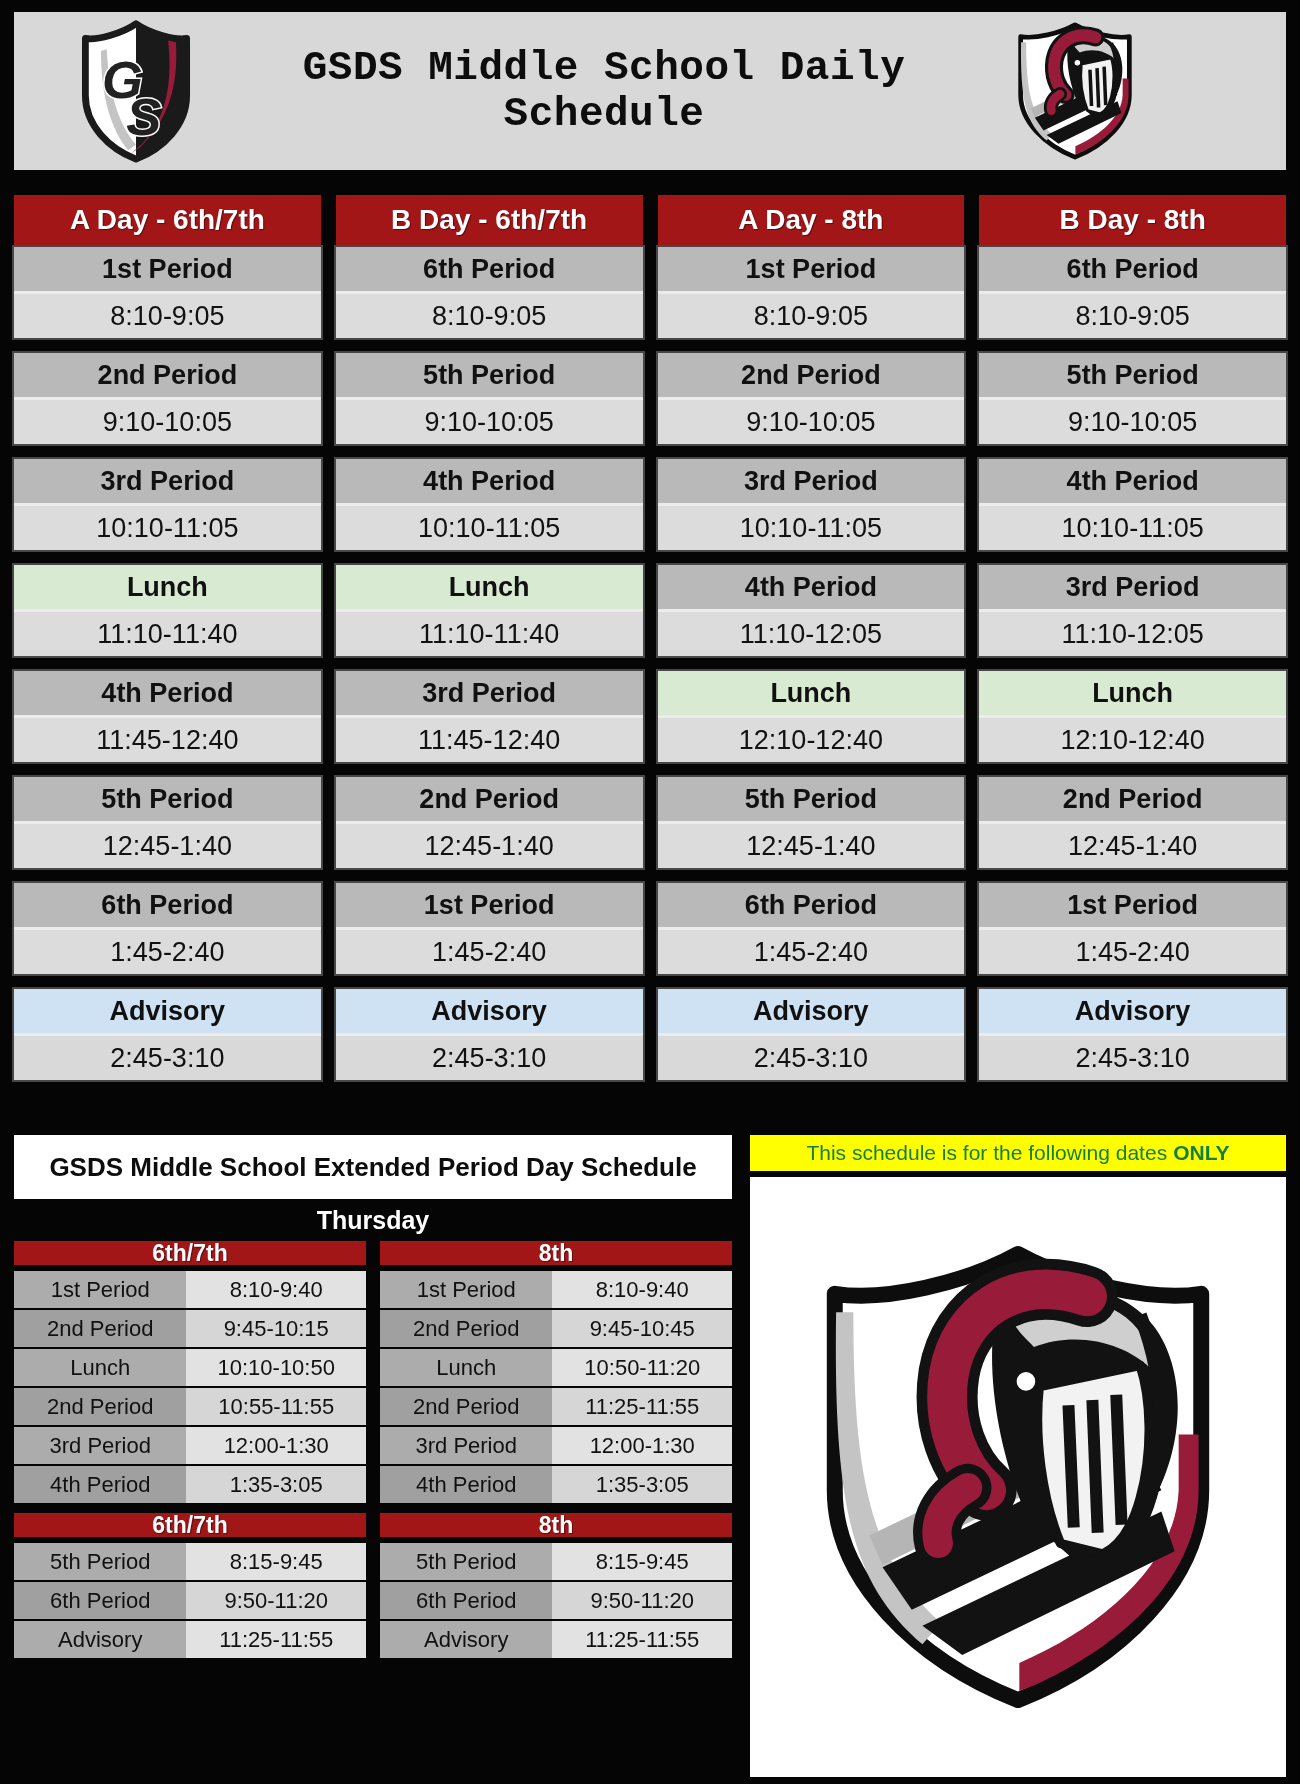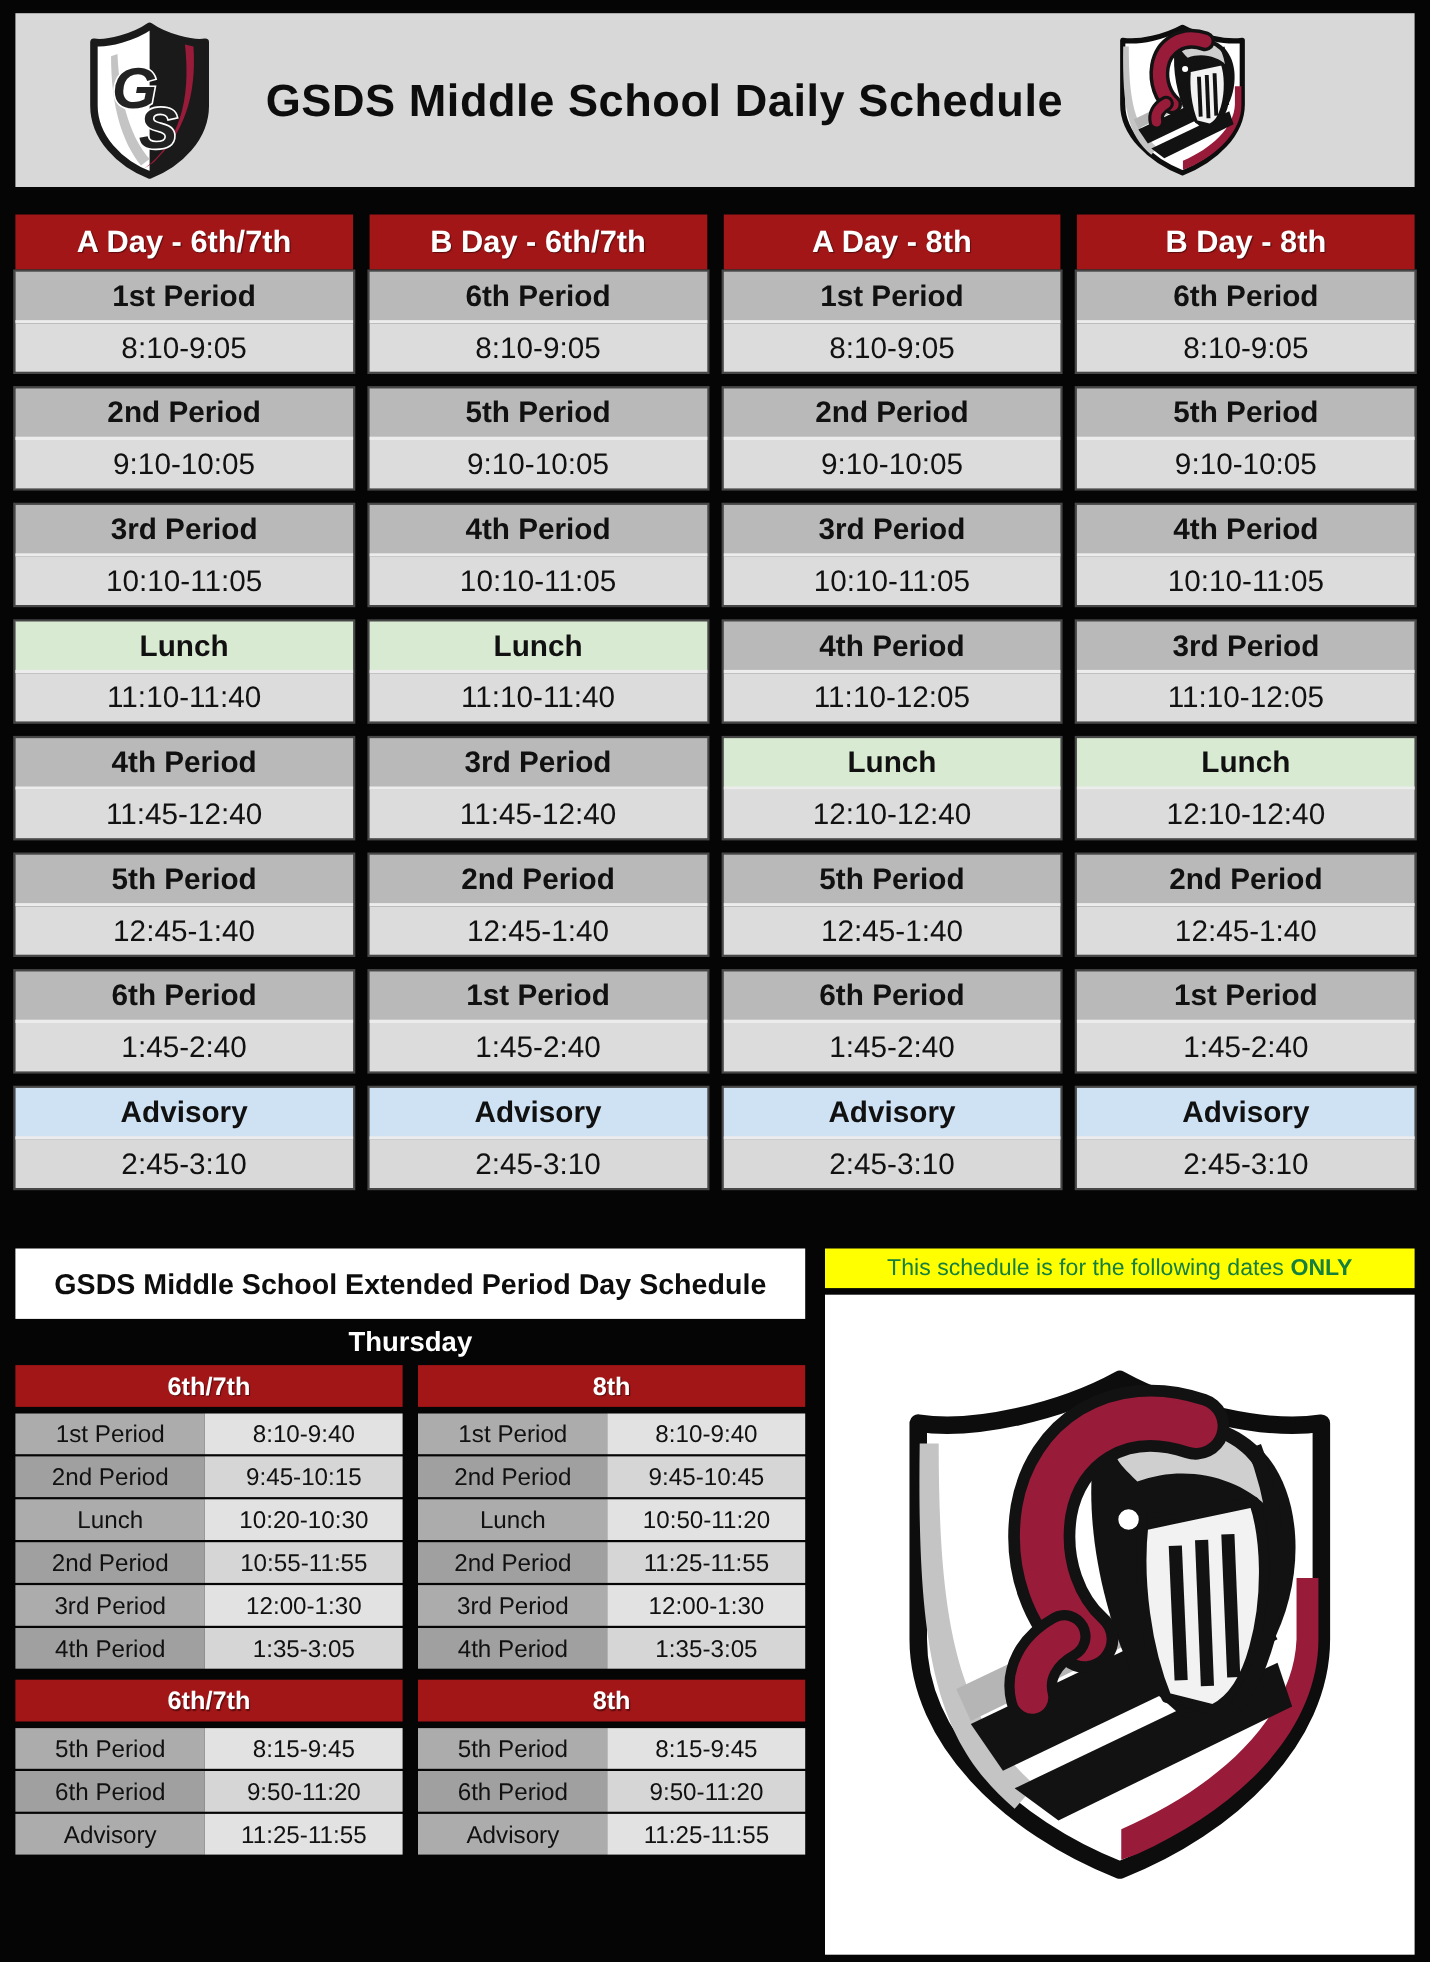--- a/index.html
+++ b/index.html
@@ -4,21 +4,21 @@
 <style>
   html,body { margin:0; padding:0; }
   body {
     width:1300px; height:1784px; background:#050505;
     font-family:"Liberation Sans", sans-serif; color:#111;
     position:relative; overflow:hidden;
   }
   
   .top {
     margin:12px 14px 0 14px; height:158px; background:#d8d8d8;
-    display:flex; align-items:center; padding:0 0 0 62px; box-sizing:border-box;
+    display:flex; align-items:center; padding:0 0 0 62px; box-sizing:border-box;font-family:Liberation Mono, monospace;
   }
   .top-title { flex:1; text-align:center; font-size:41px; font-weight:bold; letter-spacing:.5px; color:#0d0d0d; }
   .logo-gs { width:120px; height:146px; flex:0 0 auto; }
   .logo-knight-small { width:126px; height:142px; flex:0 0 auto; margin-right:148px; }
   
   .daily { display:grid; grid-template-columns:repeat(4,1fr); column-gap:15px; margin:25px 14px 0 14px; }
   .chead {
     height:50px; background:#a31618; color:#fff; font-weight:bold; font-size:28px;
     display:flex; align-items:center; justify-content:center; margin-bottom:2px;
     text-shadow:1px 1px 1px rgba(0,0,0,.45);
@@ -36,21 +36,21 @@
   .bottom { display:flex; margin:40px 14px 0 14px; height:642px; gap:18px; }
   .bleft { width:718px; flex:0 0 auto; }
   .ext-title {
     background:#fff; height:64px; display:flex; align-items:center; justify-content:center;
     font-size:26px; font-weight:bold; color:#0d0d0d;
   }
   .day-label { color:#fff; font-weight:bold; font-size:25px; text-align:center; margin:7px 0 6px 0; }
   .pair { display:flex; gap:14px; }
   .half { width:352px; flex:0 0 auto; }
   .sub {
-    height:38px; background:#a31618; color:#fff; font-weight:bold; font-size:23px;
+    height:24px; background:#a31618; color:#fff; font-weight:bold; font-size:23px;
     display:flex; align-items:center; justify-content:center; margin-bottom:6px;
     text-shadow:1px 1px 1px rgba(0,0,0,.45);
   }
   .xrow { display:flex; height:37px; margin-bottom:2px; font-size:22px; }
   .xn { width:49%; background:#acacac; display:flex; align-items:center; justify-content:center; }
   .xv { width:51%; background:#e2e2e2; display:flex; align-items:center; justify-content:center; }
   .xrow:nth-child(even) .xn { background:#a0a0a0; }
   .xrow:nth-child(even) .xv { background:#d6d6d6; }
   .fri-block { margin-top:8px; }
   
@@ -279,21 +279,21 @@
           <div class="xrow">
               <div class="xn">1st Period</div>
               <div class="xv">8:10-9:40</div>
             </div>
           <div class="xrow">
               <div class="xn">2nd Period</div>
               <div class="xv">9:45-10:15</div>
             </div>
           <div class="xrow">
               <div class="xn">Lunch</div>
-              <div class="xv">10:20-10:30</div>
+              <div class="xv">10:10-10:50</div>
             </div>
           <div class="xrow">
               <div class="xn">2nd Period</div>
               <div class="xv">10:55-11:55</div>
             </div>
           <div class="xrow">
               <div class="xn">3rd Period</div>
               <div class="xv">12:00-1:30</div>
             </div>
           <div class="xrow">

